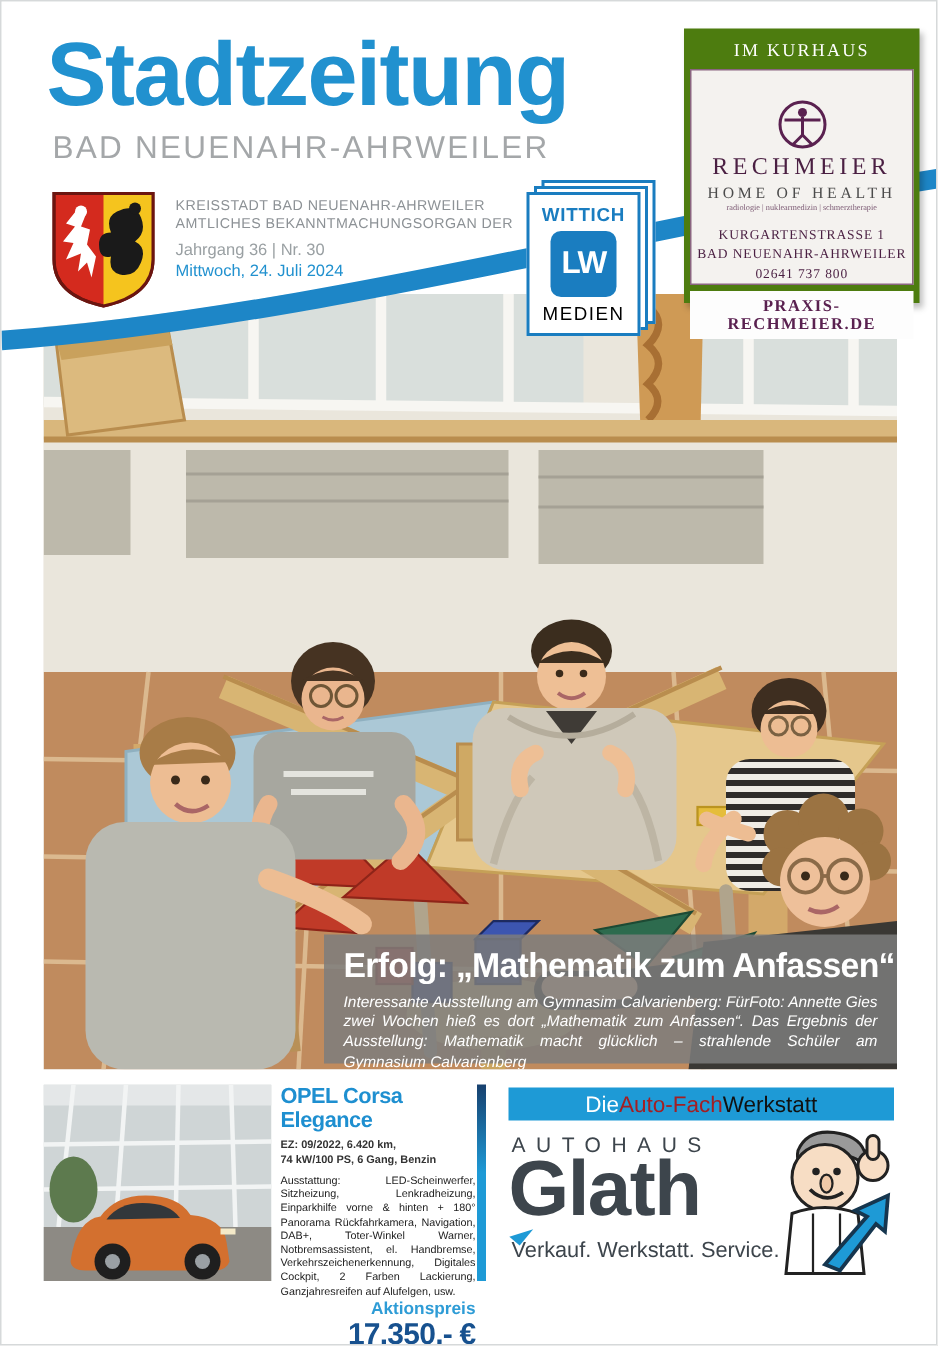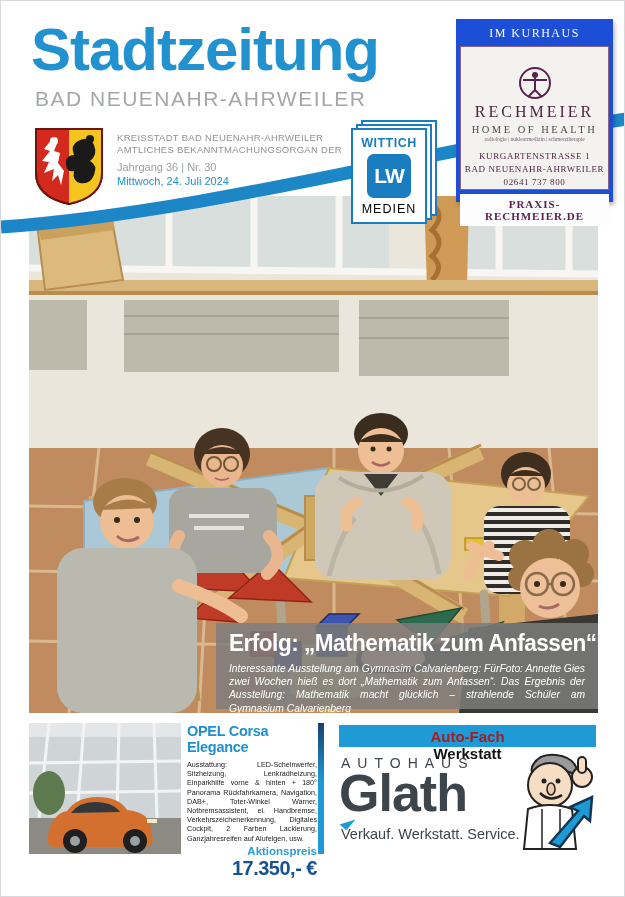--- a/index.html
+++ b/index.html
@@ -26,21 +26,21 @@
                  padding:6px 2px;}
   .wittich .ghost{position:absolute;background:#fff;border:2px solid #1a7dc0;width:76px;height:96px;}
   .g1{left:5px;top:-4px;} .g2{left:10px;top:-8px;}
   .wittich .wt{font-size:12.5px;font-weight:bold;color:#1a7dc0;letter-spacing:.5px;}
   .wittich .mono{width:44px;height:44px;background:#1a7dc0;border-radius:7px;color:#fff;
                  display:flex;align-items:center;justify-content:center;font-size:21px;
                  font-weight:bold;letter-spacing:-1px;}
   .wittich .md{font-size:12.5px;font-weight:normal;color:#000000;letter-spacing:1px;}
 
   
-  .rech{position:absolute;left:455px;top:18px;width:157px;height:183px;background:#1d4ed8;
+  .rech{position:absolute;left:455px;top:18px;width:157px;height:183px;background:#4d7c0f;
         z-index:8;padding:4px;display:flex;flex-direction:column;
         font-family:"Liberation Serif",serif;box-shadow:2px 3px 4px rgba(0,0,0,.25);}
   .rech-head{color:#fff;text-align:center;font-size:12px;letter-spacing:1.5px;padding:3px 0 5px;}
   .rech-body{background:#f4f2ef;border:1px solid #8a6580;flex:1;display:flex;flex-direction:column;
              align-items:center;padding-top:19px;}
   .rech-brand{font-size:16px;letter-spacing:3px;color:#4a1f42;margin-top:3px;}
   .rech-tag{font-size:10.5px;letter-spacing:2.5px;color:#4b4b4b;margin-top:3px;}
   .rech-serv{font-size:5.5px;color:#7c5a74;margin-top:1px;}
   .rech-addr{font-size:9px;color:#4a1f42;letter-spacing:.6px;margin-top:8px;line-height:13px;
              text-align:center;}
@@ -70,21 +70,21 @@
   .opel-title{font-size:14.5px;font-weight:bold;color:#1e8fd0;letter-spacing:-.3px;}
   .opel-spec{font-size:7.3px;font-weight:bold;color:#333;line-height:9.5px;margin-top:3px;}
   .opel-feat{font-size:7.2px;color:#222;line-height:9.2px;text-align:justify;margin-top:5px;}
   .opel-pricelabel{font-size:11.5px;font-weight:bold;color:#2e9cd6;text-align:right;margin-top:2px;}
   .opel-price{font-size:20px;font-weight:bold;color:#17518f;text-align:right;letter-spacing:-.5px;}
 
   
   .glath{position:absolute;left:336px;top:722px;width:261px;height:131px;z-index:2;background:#fff;}
   .glath-banner{position:absolute;left:2px;top:2px;right:2px;height:22px;background:#1e9ad6;
                 display:flex;align-items:center;justify-content:center;font-size:15px;
-                font-weight:bold;flex-direction:column;}
+                font-weight:normal;}
   .gb-die{color:#fff;} .gb-auto{color:#a41e22;} .gb-werk{color:#111;}
   .glath-autohaus{position:absolute;left:4px;top:32px;font-size:14px;letter-spacing:7px;
                   color:#3d454c;font-weight:500;}
   .glath-name{position:absolute;left:2px;top:40px;font-size:52px;font-weight:bold;color:#3d454c;
               letter-spacing:-1px;}
   .glath-arrow{position:absolute;left:6px;top:92px;width:0;height:0;
                border-left:9px solid transparent;border-bottom:14px solid #1e9ad6;
                transform:rotate(40deg);}
   .glath-tag{position:absolute;left:4px;top:103px;font-size:14.5px;color:#3d454c;}
   .mascot{position:absolute;right:2px;top:26px;width:92px;height:102px;}
@@ -385,20 +385,24 @@
       <path d="M42,90 q8,-11 24,-11 q18,0 25,10 Z" fill="#32373b"></path>
       <circle cx="46" cy="118" r="12" fill="#1f1f1f"></circle>
         <circle cx="46" cy="118" r="5" fill="#9aa0a4"></circle>
       <circle cx="106" cy="118" r="12" fill="#1f1f1f"></circle>
         <circle cx="106" cy="118" r="5" fill="#9aa0a4"></circle>
       <rect x="118" y="96" width="10" height="4" fill="#f4e9c8"></rect>
     </svg>
     <div class="opel-bar"></div>
     <div class="opel-txt">
       <div class="opel-title">OPEL Corsa Elegance</div>
+      <div class="opel-spec">
+        <div>EZ: 09/2022, 6.420 km,</div>
+        <div>74 kW/100 PS, 6 Gang, Benzin</div>
+      </div>
       <div class="opel-feat">Ausstattung: LED-Scheinwerfer, Sitzheizung, Lenkradheizung, Einparkhilfe vorne &amp; hinten + 180° Panorama Rückfahrkamera, Navigation, DAB+, Toter-Winkel Warner, Notbremsassistent, el. Handbremse, Verkehrszeichenerkennung, Digitales Cockpit, 2 Farben Lackierung, Ganzjahresreifen auf Alufelgen, usw.</div>
       <div class="opel-pricelabel">Aktionspreis</div>
       <div class="opel-price">17.350,- €</div>
     </div>
   </div>
 
   <div class="glath">
     <div class="glath-banner">
       <span class="gb-die">Die </span>
       <span class="gb-auto">Auto-Fach</span>

